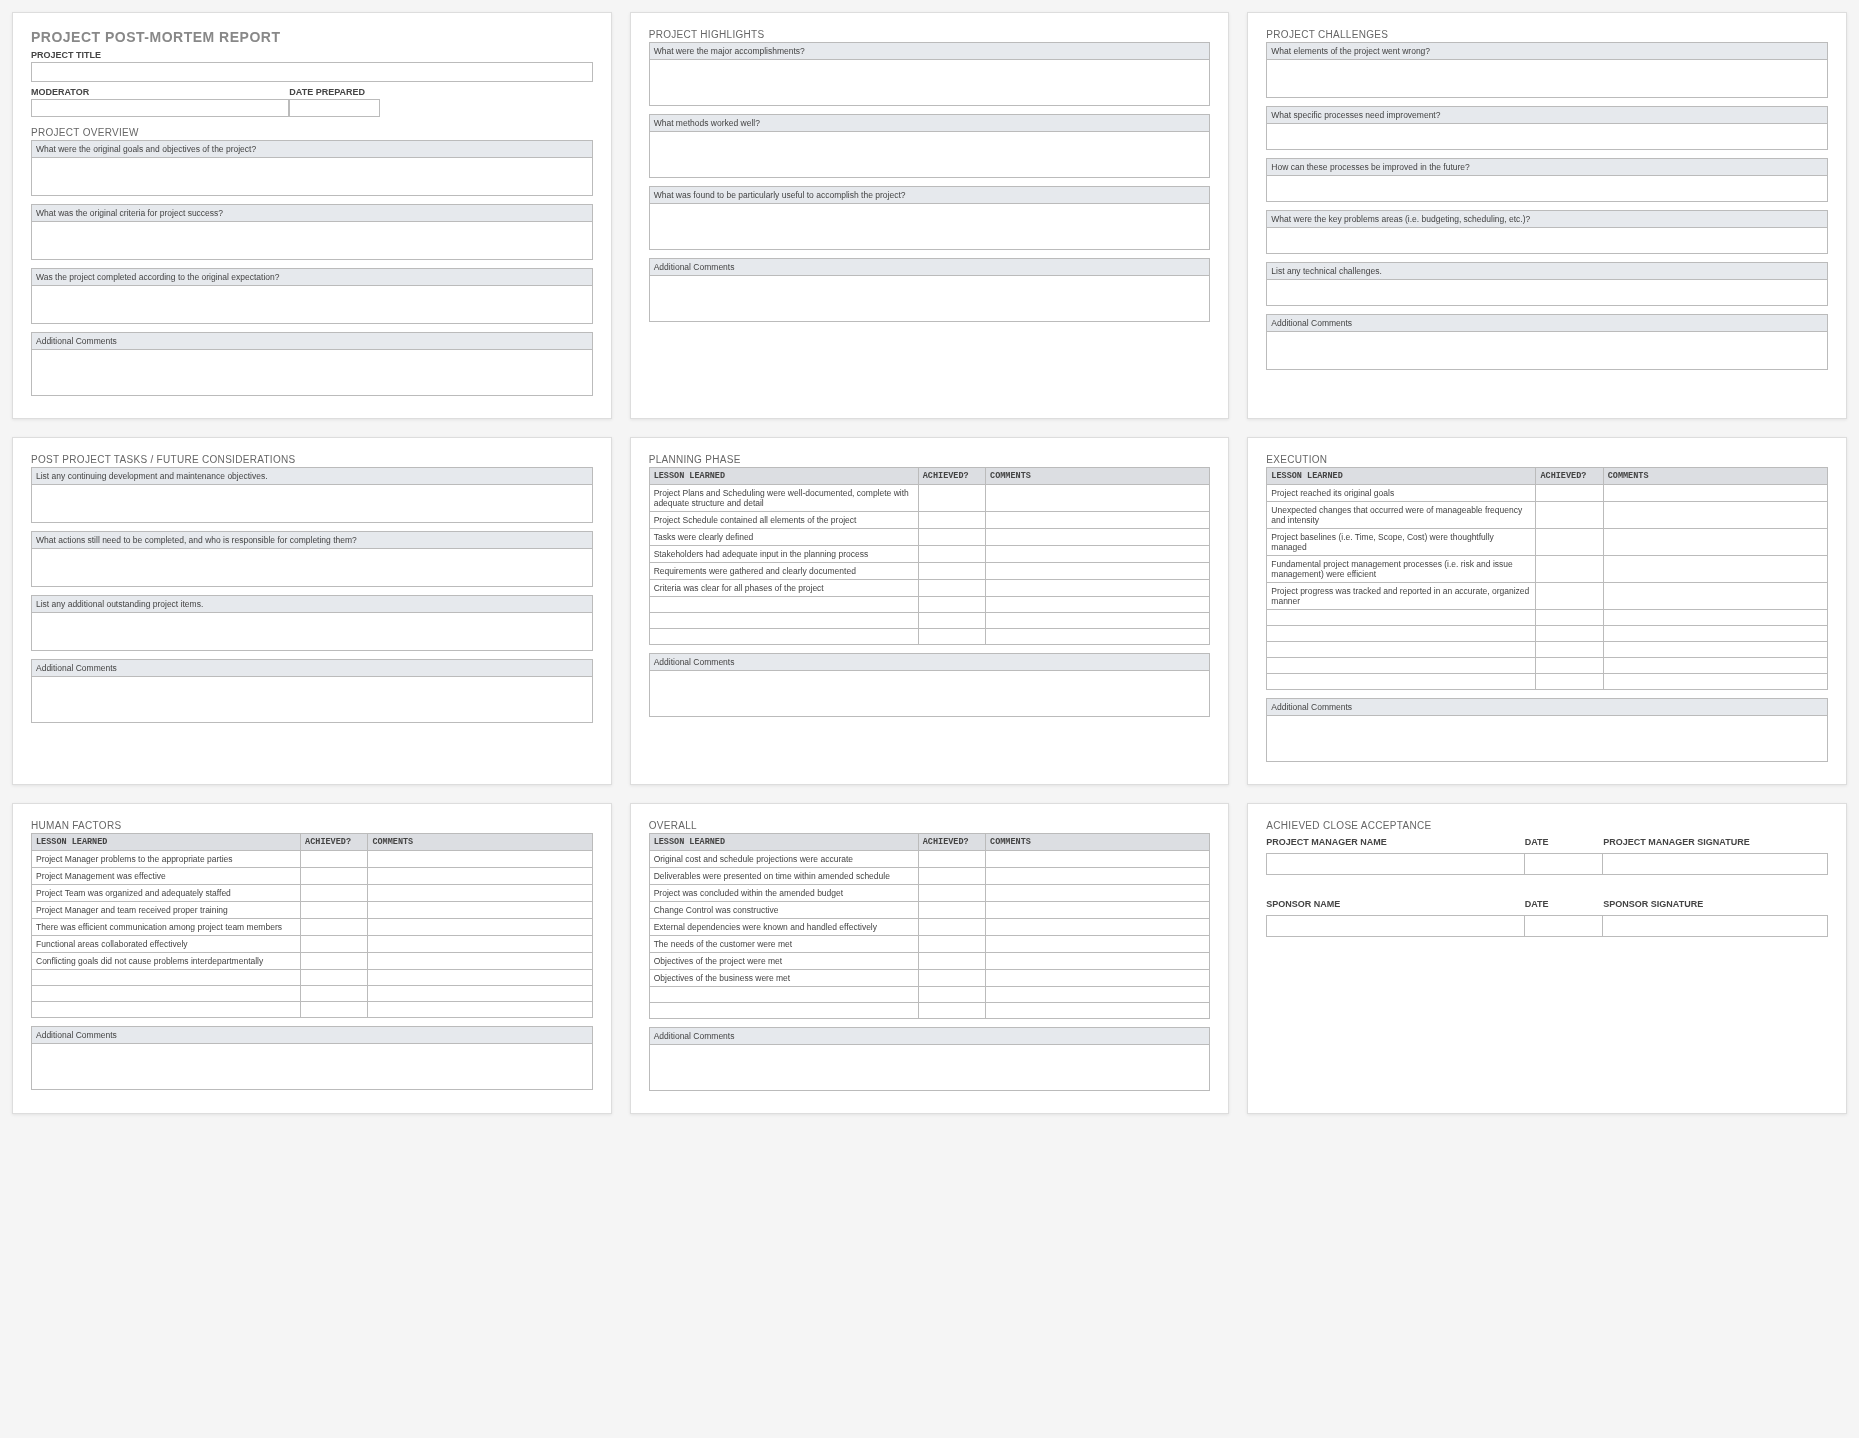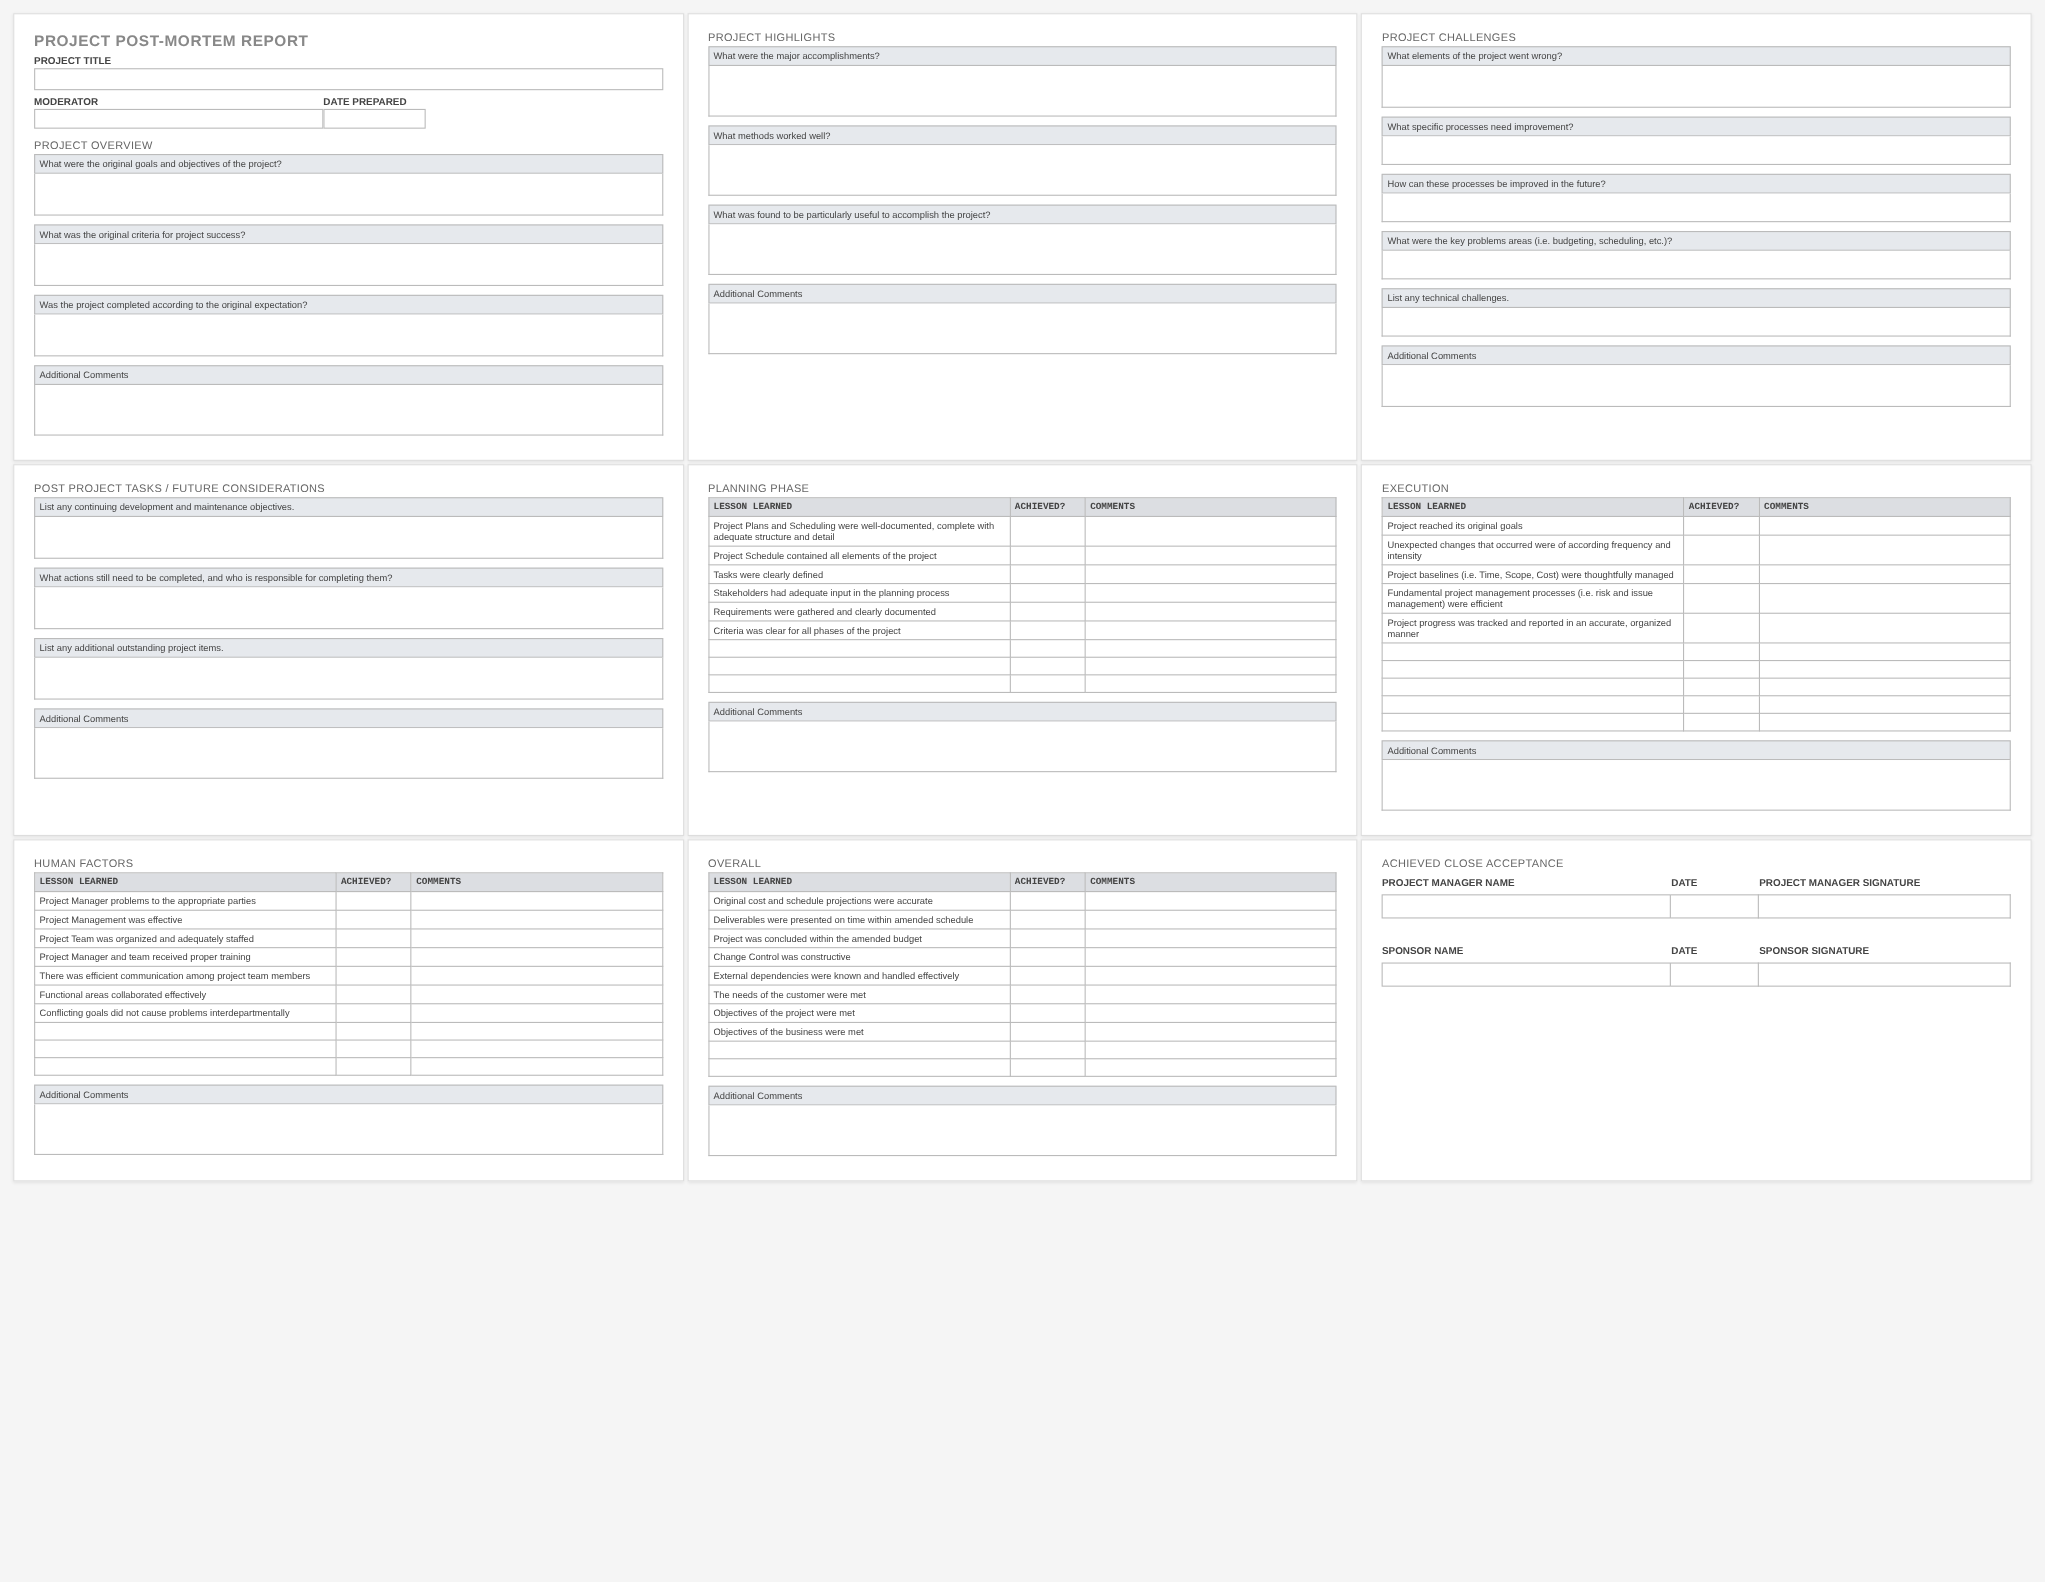--- a/index.html
+++ b/index.html
@@ -7,21 +7,21 @@
     font-family: Arial, Helvetica, sans-serif;
     background: #f5f5f5;
     margin: 0;
     padding: 12px;
     font-size: 9px;
     color: #555;
   }
   .grid {
     display: grid;
     grid-template-columns: repeat(3, 1fr);
-    gap: 3px;
+    gap: 18px;
     max-width: 1840px;
   }
   .card {
     background: #fff;
     border: 1px solid #ddd;
     box-shadow: 0 1px 3px rgba(0,0,0,0.08);
     padding: 16px 18px 22px;
     min-height: 280px;
   }
   .title {
@@ -264,21 +264,21 @@
         <th>COMMENTS</th>
       </tr>
         </thead>
       <tbody>
           <tr>
             <td>Project reached its original goals</td>
             <td></td>
             <td></td>
           </tr>
           <tr>
-            <td>Unexpected changes that occurred were of according frequency and intensity</td>
+            <td>Unexpected changes that occurred were of manageable frequency and intensity</td>
             <td></td>
             <td></td>
           </tr>
           <tr>
             <td>Project baselines (i.e. Time, Scope, Cost) were thoughtfully managed</td>
             <td></td>
             <td></td>
           </tr>
           <tr>
             <td>Fundamental project management processes (i.e. risk and issue management) were efficient</td>

